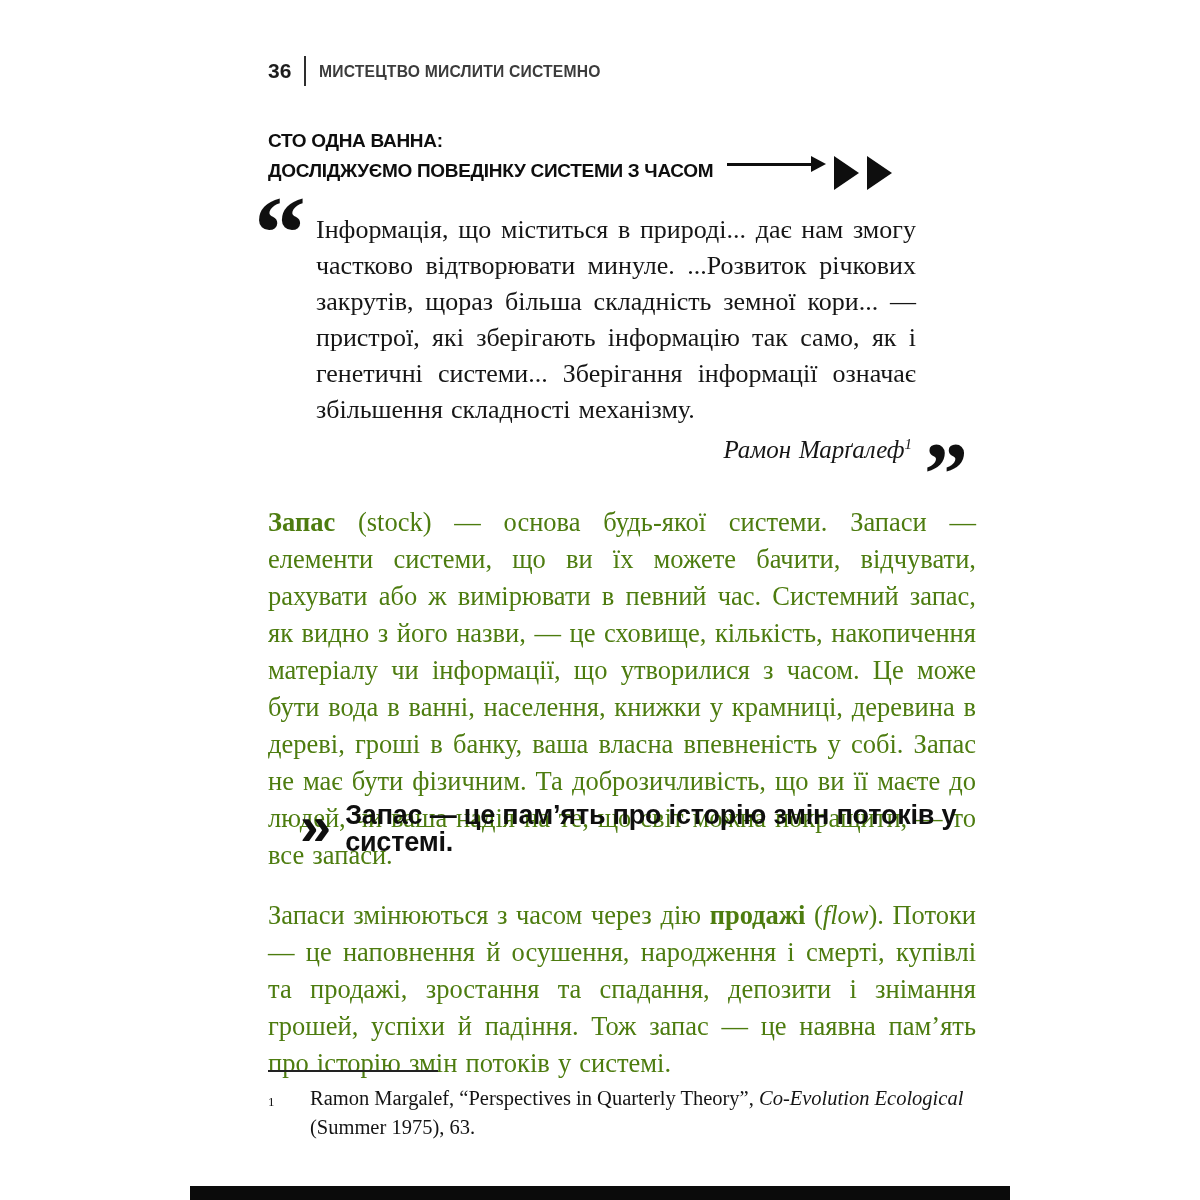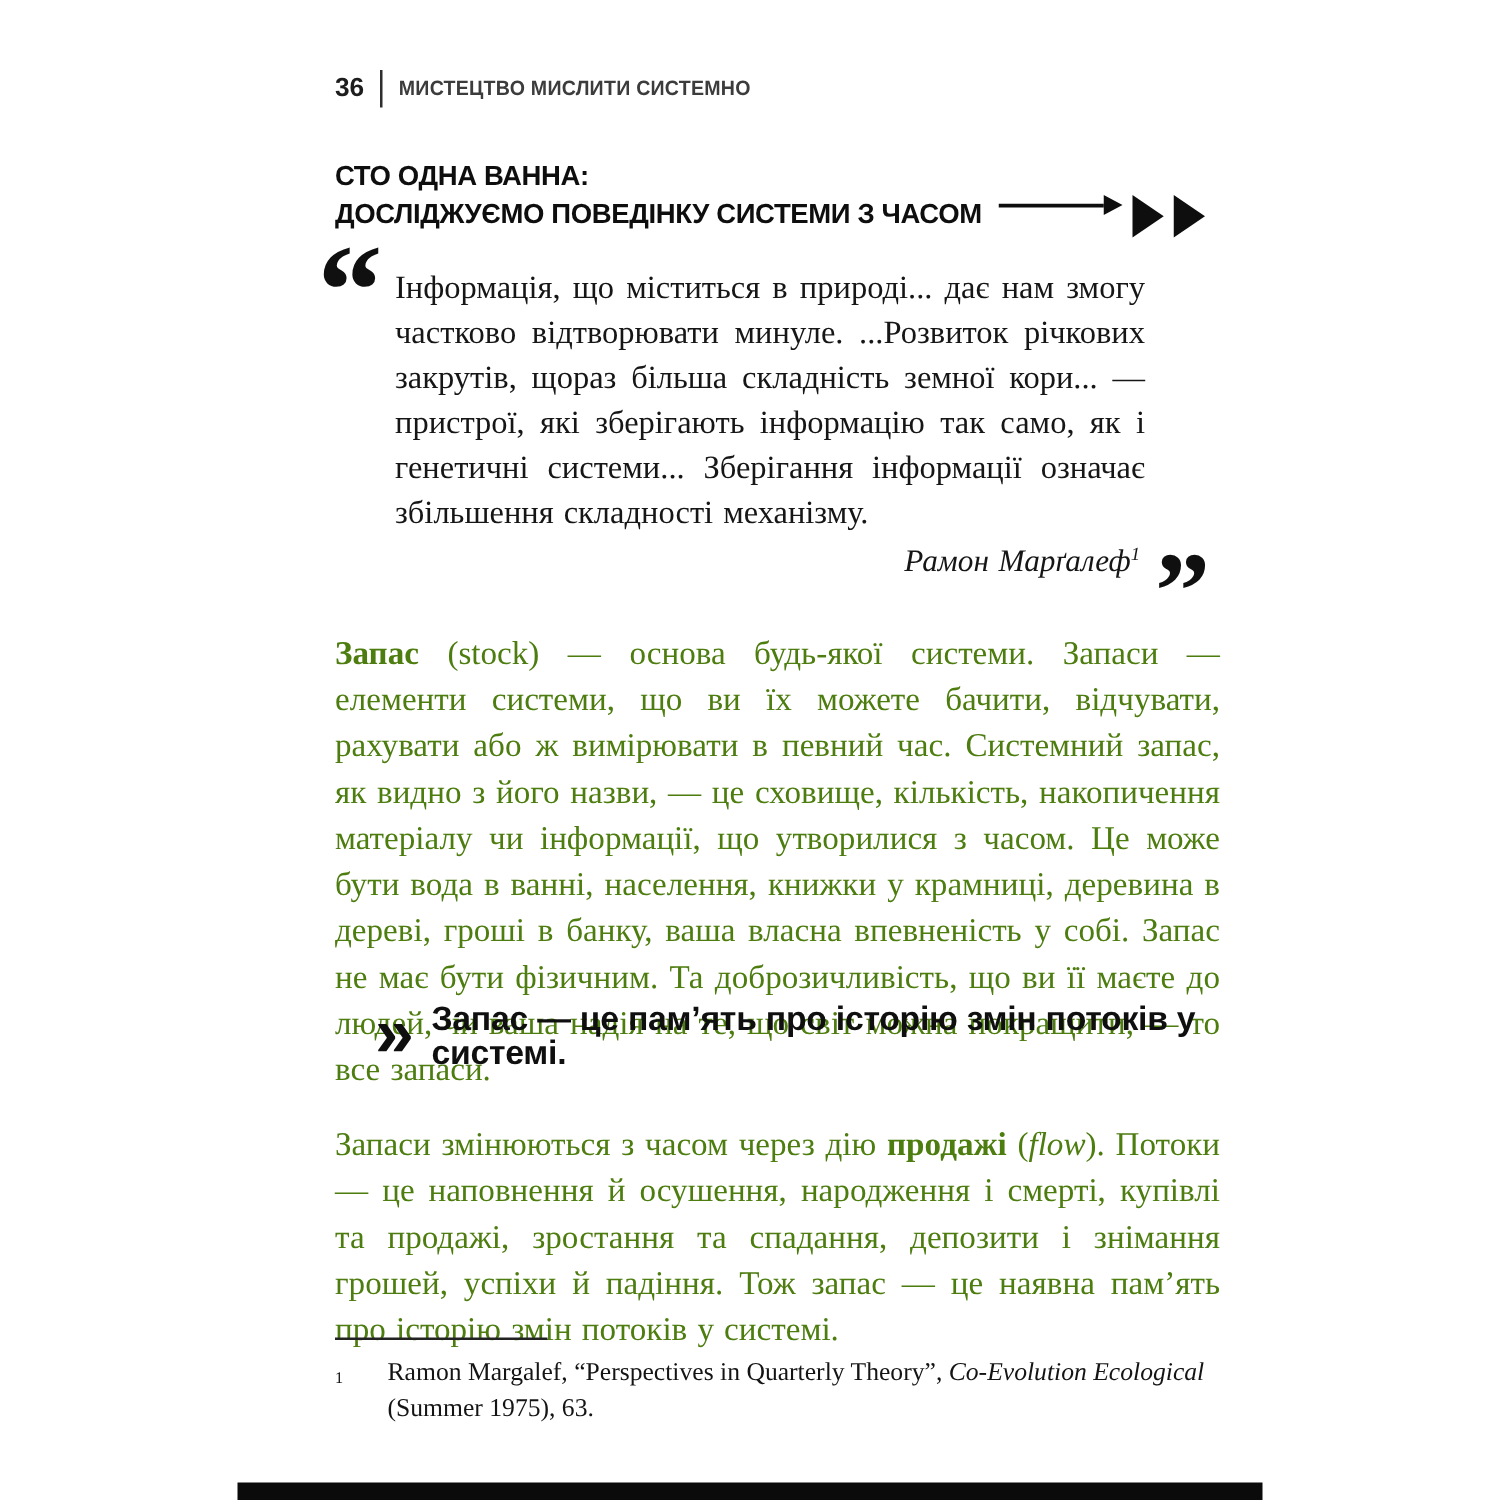--- a/index.html
+++ b/index.html
@@ -24,21 +24,21 @@
   .header-divider { width:2px; height:30px; background:#2e2e2e; }
   .book-title {
     font-weight:700; font-size:16.5px; color:#3c3c3c;
     letter-spacing:0.2px; transform:scaleX(0.95); transform-origin:left center;
   }
 
   
   .section-heading {
     left:268px; top:126px;
     font-family:"Liberation Sans", sans-serif;
-    font-weight:800; font-size:22px; line-height:30px;
+    font-weight:800; font-size:19px; line-height:30px;
     letter-spacing:-0.3px; color:#0e0e0e; width:740px;
   }
   .heading-row2 { display:flex; align-items:flex-start; }
   .arrow-icon { display:flex; align-items:center; margin-left:14px; }
   .arrow-shaft { width:84px; height:3px; background:#0e0e0e; }
   .arrow-head {
     width:0; height:0;
     border-left:15px solid #0e0e0e;
     border-top:8px solid transparent; border-bottom:8px solid transparent;
   }

